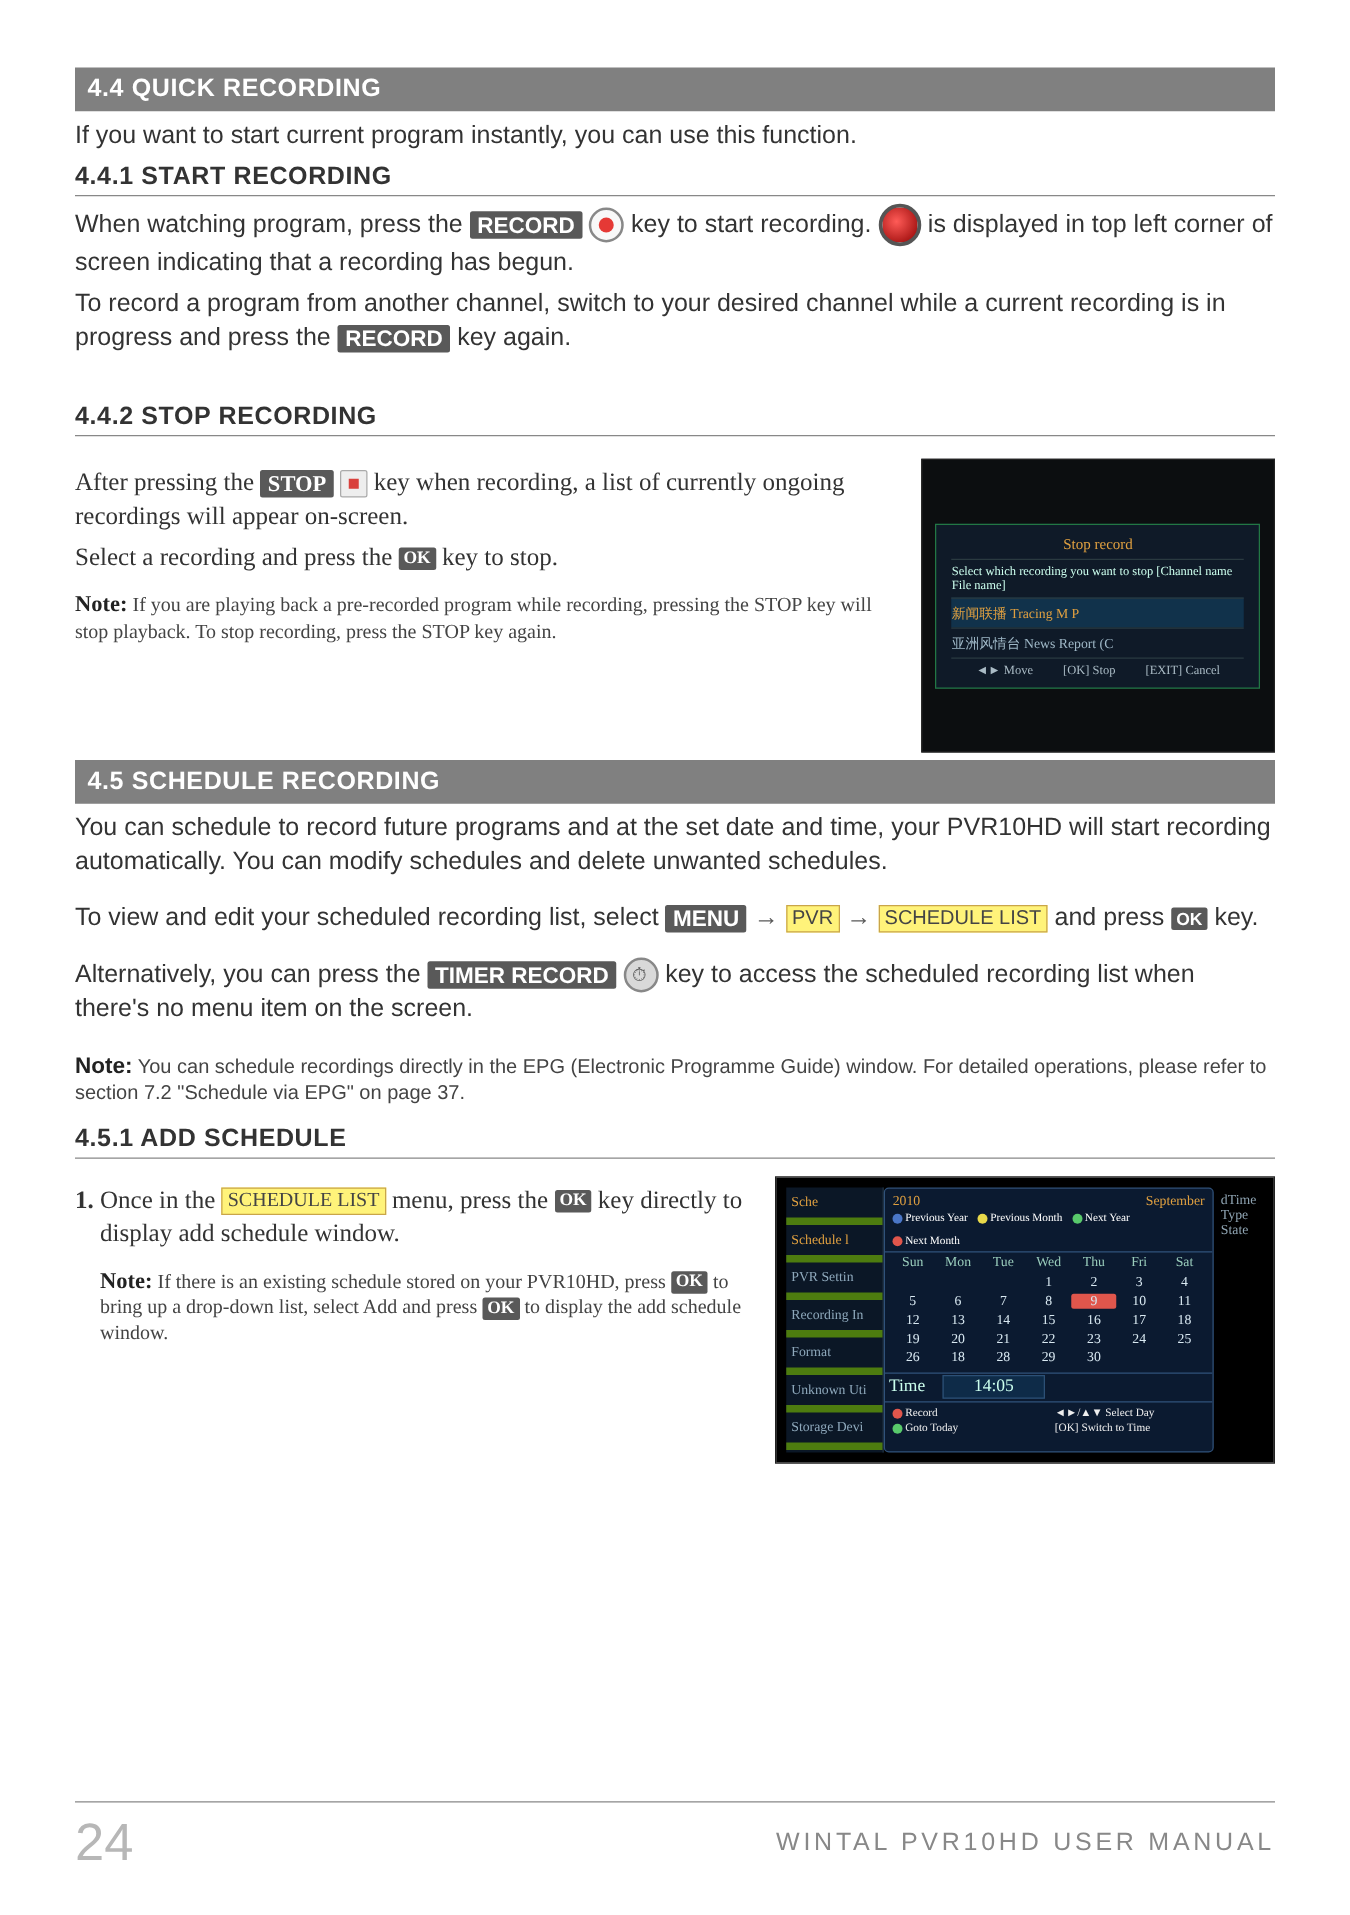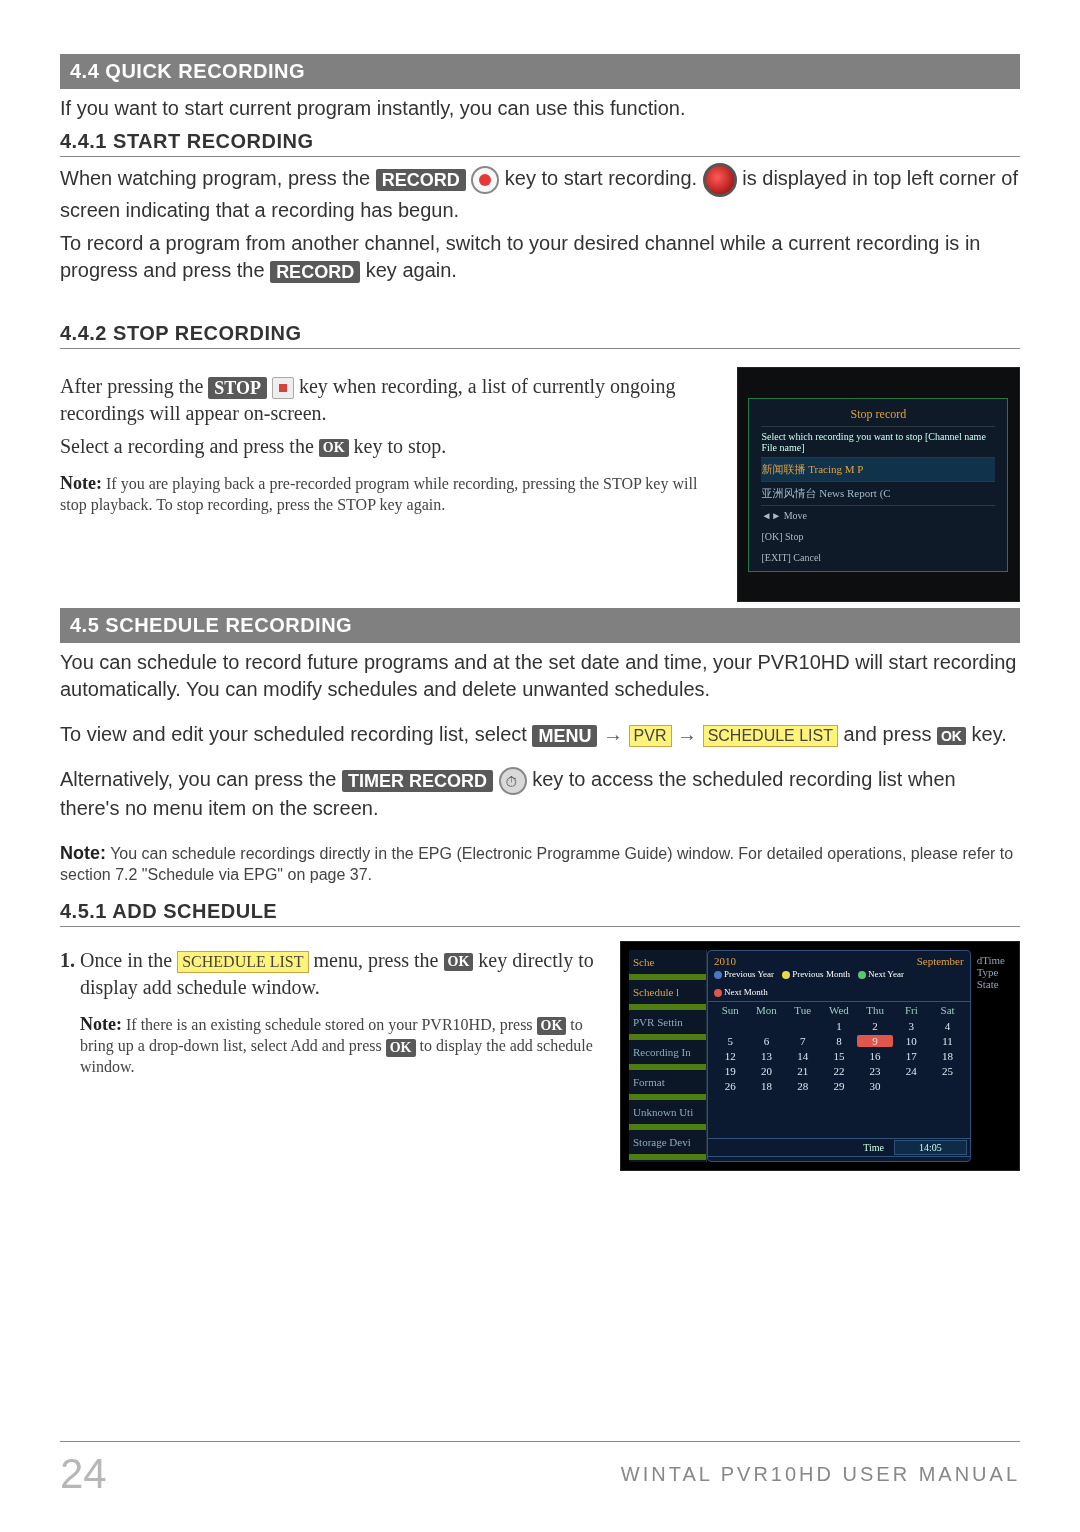--- a/index.html
+++ b/index.html
@@ -19,34 +19,34 @@
   .timer-ico { display:inline-block; width:28px; height:28px; border:2px solid #888; border-radius:50%; vertical-align:middle; background:#d9d9d9; position:relative; }
   .timer-ico::after { content:"⏱"; position:absolute; left:5px; top:3px; font-size:15px; color:#555; }
   .row { display:flex; gap:18px; align-items:flex-start;font-family:Liberation Serif, serif; }
   .col-text { flex:1 1 auto; }
   .shot { background:#0c0e10; border:1px solid #222; color:#bcd; font-size:12px; display:flex; align-items:center; justify-content:center; flex-direction:column; }
   .shot1 { width:440px; height:235px; }
   .shot2 { width:400px; height:230px; }
   .stop-record-box { background:#0f1a28; border:1px solid #274; padding:8px 12px; width:260px; }
   .sr-title { text-align:center; color:#e0a040; font-size:12px; padding-bottom:4px; border-bottom:1px solid #2a3a40; }
   .sr-line { color:#9fb8c7; font-size:11px; padding:4px 0; border-top:1px solid #2a3a40; }
-  .sr-foot { color:#aabbc5; font-size:10px; padding-top:4px; display:flex; gap:10px; justify-content:center; border-top:1px solid #2a3a40;flex-direction:column; }
+  .sr-foot { color:#aabbc5; font-size:10px; padding-top:4px; display:flex; gap:24px; justify-content:center; border-top:1px solid #2a3a40; }
   .note { font-size:16px; line-height:1.3; color:#444; margin-top:12px; }
   .note b { font-size:18px; color:#222; }
   .list { margin-left:20px; }
   .list .num { font-weight:bold; margin-left:-20px; }
   .cal { background:#0b1a30; color:#cfe; width:270px; border:1px solid #30527a; border-radius:4px; overflow:hidden; font-size:11px; }
   .cal-head { display:flex; justify-content:space-between; color:#e0a040; padding:4px 6px 2px 6px; }
   .cal-keys { display:flex; gap:8px; font-size:9px; color:#fff; padding:0 6px 4px 6px; border-bottom:1px solid #30527a; flex-wrap:wrap;}
   .dot { display:inline-block; width:8px; height:8px; border-radius:50%; margin-right:2px; vertical-align:middle; }
   .d-blue{background:#4a76c7;} .d-green{background:#58c96b;} .d-yellow{background:#e9d94a;} .d-red{background:#e0564c;}
   .cal-days { display:grid; grid-template-columns:repeat(7,1fr); text-align:center; color:#9cb; padding:2px 4px;}
   .cal-grid { display:grid; grid-template-columns:repeat(7,1fr); text-align:center; color:#d9e9f2; padding:2px 4px 6px 4px; gap:3px 0;}
   .cal-sel { background:#e0564c; border-radius:2px; }
-  .cal-time { text-align:right; padding:3px; border-top:1px solid #30527a; color:#cfe; font-size:10px;margin-top:40px;}
+  .cal-time { text-align:left; padding:3px; border-top:1px solid #30527a; color:#cfe; font-size:14px;}
   .cal-foot { display:grid; grid-template-columns:1fr 1fr; font-size:9px; padding:3px 6px 5px 6px; gap:2px 10px; border-top:1px solid #30527a; color:#eee;}
   .side-list { background:#0b1726; color:#8ea8bb; width:80px; font-size:11px; border-right:1px solid #203040;}
   .side-list div{ padding:6px 4px; border-bottom:6px solid #4d7c0f; white-space:nowrap; overflow:hidden; }
   .side-list .sel{ color:#e0a040; }
   .shot2-wrap{ display:flex; background:#000; }
   .right-cols { color:#8fa4b2; font-size:11px; flex:1; padding:4px 6px; }
   .footer { position:absolute; bottom:34px; left:60px; right:60px; display:flex; justify-content:space-between; align-items:center; border-top:1px solid #888; padding-top:8px; }
   .pg { font-size:42px; color:#b7b7b7; font-weight:300; }
   .ft { font-size:20px; color:#888; letter-spacing:3px; font-weight:400; }
   .spacer { height:24px; }

